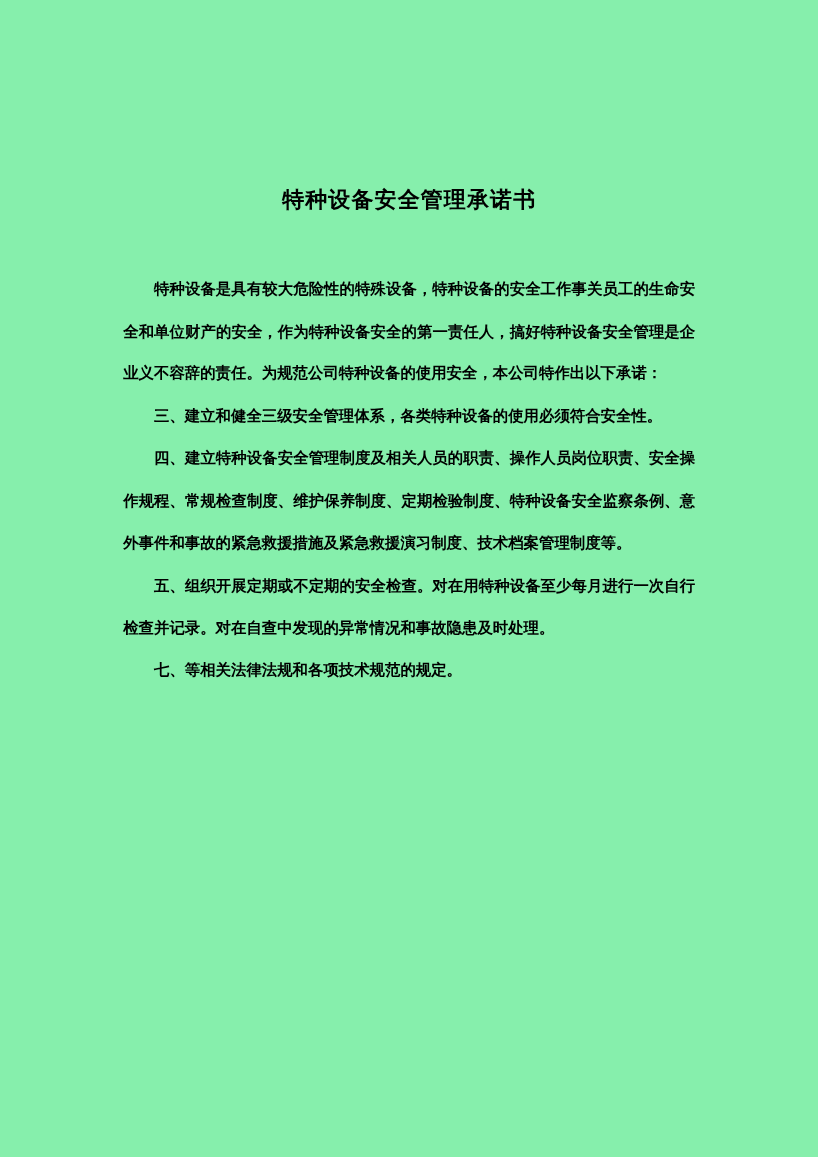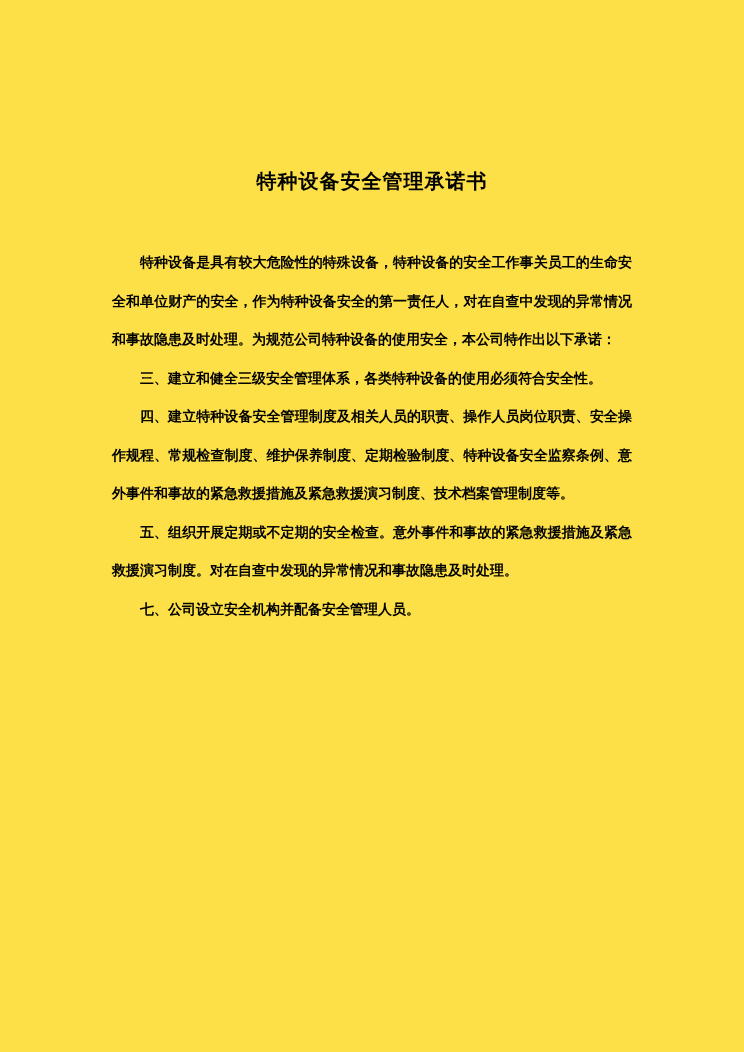--- a/index.html
+++ b/index.html
@@ -5,21 +5,21 @@
   html, body {
     margin: 0;
     padding: 0;
     background: #ffffff;
   }
   .page {
     position: relative;
     width: 744px;
     height: 1052px;
     margin: 0 auto;
-    background: #fde047;
+    background: #86efac;
     box-sizing: border-box;
     padding: 168px 112px 0 112px;
     font-family: "Liberation Sans", sans-serif;
     color: #000000;
     overflow: hidden;
   }
   .doc-title {
     margin: 0 0 48px 0;
     text-align: center;
     font-size: 20px;
@@ -35,19 +35,19 @@
     text-indent: 2em;
     word-break: break-all;
   }
 </style>
 </head>
 <body>
 
 <div class="page">
   <h1 class="doc-title">特种设备安全管理承诺书</h1>
   <div class="doc-body">
-    <p>特种设备是具有较大危险性的特殊设备，特种设备的安全工作事关员工的生命安全和单位财产的安全，作为特种设备安全的第一责任人，对在自查中发现的异常情况和事故隐患及时处理。为规范公司特种设备的使用安全，本公司特作出以下承诺：</p>
+    <p>特种设备是具有较大危险性的特殊设备，特种设备的安全工作事关员工的生命安全和单位财产的安全，作为特种设备安全的第一责任人，搞好特种设备安全管理是企业义不容辞的责任。为规范公司特种设备的使用安全，本公司特作出以下承诺：</p>
     <p>三、建立和健全三级安全管理体系，各类特种设备的使用必须符合安全性。</p>
     <p>四、建立特种设备安全管理制度及相关人员的职责、操作人员岗位职责、安全操作规程、常规检查制度、维护保养制度、定期检验制度、特种设备安全监察条例、意外事件和事故的紧急救援措施及紧急救援演习制度、技术档案管理制度等。</p>
-    <p>五、组织开展定期或不定期的安全检查。意外事件和事故的紧急救援措施及紧急救援演习制度。对在自查中发现的异常情况和事故隐患及时处理。</p>
-    <p>七、公司设立安全机构并配备安全管理人员。</p>
+    <p>五、组织开展定期或不定期的安全检查。对在用特种设备至少每月进行一次自行检查并记录。对在自查中发现的异常情况和事故隐患及时处理。</p>
+    <p>七、等相关法律法规和各项技术规范的规定。</p>
   </div>
 </div>
 
 </body></html>

